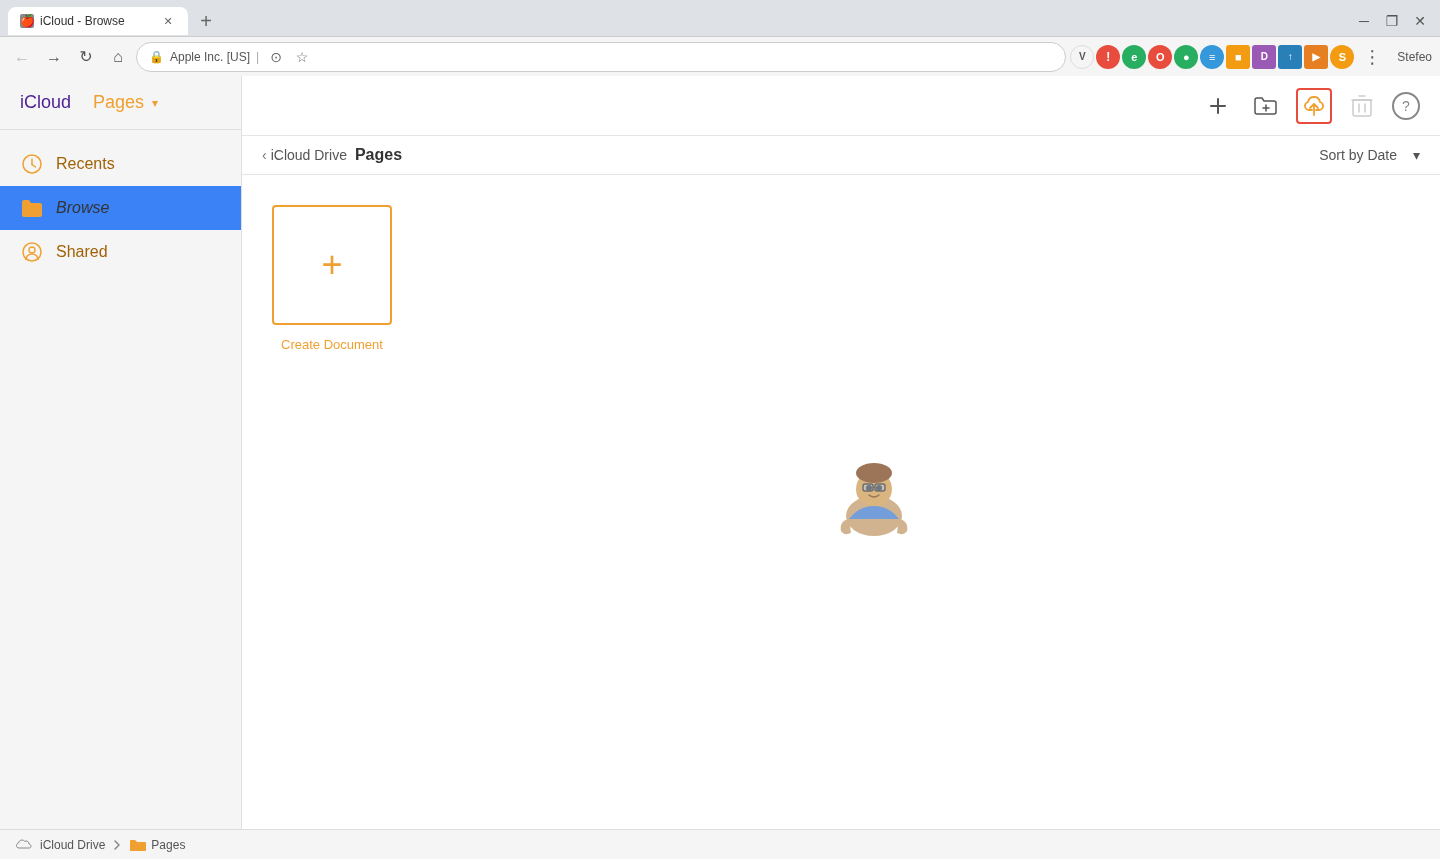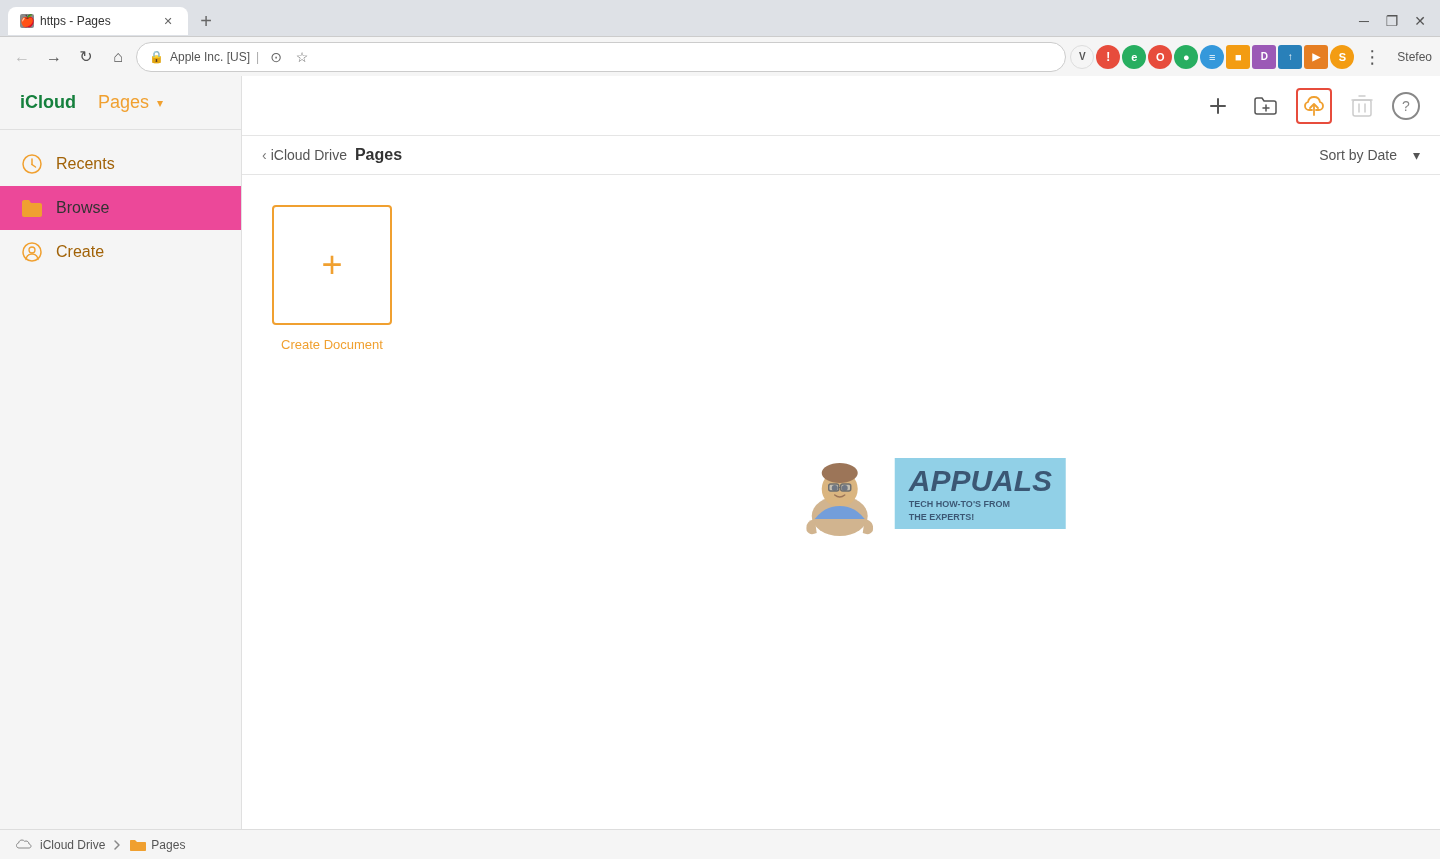--- a/index.html
+++ b/index.html
@@ -30,26 +30,26 @@
     
     .ext-icons { display: flex; gap: 2px; align-items: center; }
     .ext-icon { width: 24px; height: 24px; border-radius: 50%; display: flex; align-items: center; justify-content: center; font-size: 12px; font-weight: bold; cursor: pointer; }
 
     
     .app-container { display: flex; width: 100%; height: calc(859px - 76px - 30px); background: white; }
 
     
     .sidebar { width: 242px; background: #f5f5f5; border-right: 1px solid #e0e0e0; padding: 0; flex-shrink: 0; display: flex; flex-direction: column; }
     .app-header { padding: 16px 20px; display: flex; align-items: center; gap: 8px; border-bottom: 1px solid #e0e0e0; }
-    .icloud-logo { font-size: 18px; font-weight: 700; color: #15803d; }
+    .icloud-logo { font-size: 18px; font-weight: 400; color: #4c1d95; }
     .app-name { font-size: 18px; font-weight: 500; color: #f0a030; }
     .app-dropdown { font-size: 12px; color: #f0a030; cursor: pointer; }
     .nav-items { padding: 12px 0; }
     .nav-item { display: flex; align-items: center; gap: 12px; padding: 10px 20px; cursor: pointer; border-radius: 0; }
-    .nav-item.active { background: #ec4899; }
+    .nav-item.active { background: #3b82f6; font-style: italic; }
     .nav-item-icon { width: 24px; height: 24px; display: flex; align-items: center; justify-content: center; color: #f0a030; font-size: 18px; }
     .nav-item-label { font-size: 16px; color: #a16207; }
     .nav-item.active .nav-item-label { color: #333; }
 
     
     .main-content { flex: 1; display: flex; flex-direction: column; background: white; }
     .toolbar { display: flex; align-items: center; padding: 0 20px; height: 60px; border-bottom: 1px solid #e5e5e5; gap: 12px; }
     .toolbar-spacer { flex: 1; }
     .toolbar-btn { width: 36px; height: 36px; display: flex; align-items: center; justify-content: center; cursor: pointer; border-radius: 6px; color: #555; font-size: 20px; }
     .toolbar-btn.highlighted { border: 2px solid #e74c3c; border-radius: 4px; }
@@ -78,21 +78,21 @@
   </style>
 </head>
 <body>
 
 <div class="browser-chrome">
 
   <div class="title-bar">
     <div class="tab-bar">
       <div class="tab">
         <span class="tab-favicon">🍎</span>
-        <span class="tab-title">https - Pages</span>
+        <span class="tab-title">iCloud - Browse</span>
         <span class="tab-close">✕</span>
       </div>
       <div class="new-tab-btn" style="font-size:20px; color:#666; padding: 0 6px;">+</div>
     </div>
     <div class="window-controls">
       <div class="win-btn">─</div>
       <div class="win-btn">❐</div>
       <div class="win-btn">✕</div>
     </div>
   </div>
@@ -158,21 +158,21 @@
         <span class="nav-item-label">Browse</span>
       </div>
       <div class="nav-item">
         <div class="nav-item-icon">
           <svg width="22" height="22" viewBox="0 0 22 22" fill="none" xmlns="http://www.w3.org/2000/svg">
             <circle cx="11" cy="11" r="9" stroke="#f0a030" stroke-width="1.5"></circle>
             <circle cx="11" cy="9" r="3" stroke="#f0a030" stroke-width="1.3"></circle>
             <path d="M5 18.5C5.5 15 8 13 11 13C14 13 16.5 15 17 18.5" stroke="#f0a030" stroke-width="1.3" stroke-linecap="round"></path>
           </svg>
         </div>
-        <span class="nav-item-label">Create</span>
+        <span class="nav-item-label">Shared</span>
       </div>
     </div>
   </div>
 
   <div class="main-content">
 
     <div class="toolbar">
       <div class="toolbar-spacer"></div>
 
       <div class="toolbar-btn" title="New Document">
@@ -254,24 +254,20 @@
               <rect x="56" y="33" width="10" height="7" rx="2" stroke="#555" stroke-width="1.5" fill="rgba(150,200,255,0.4)"></rect>
               <line x1="54" y1="36.5" x2="56" y2="36.5" stroke="#555" stroke-width="1.2"></line>
 
               <path d="M50 44 Q55 48 60 44" stroke="#8b5e3c" stroke-width="1.5" fill="none" stroke-linecap="round"></path>
 
               <path d="M30 68 Q40 55 55 55 Q70 55 80 68" fill="#5b8ed4" stroke="none"></path>
 
               <path d="M30 68 Q20 70 22 80 Q25 85 32 82" fill="#c9a87c"></path>
               <path d="M80 68 Q90 70 88 80 Q85 85 78 82" fill="#c9a87c"></path>
             </svg>
-          </div>
-          <div style="display:flex; flex-direction:column; background:#7ec8e3; padding:6px 14px;">
-            <span style="font-size:30px; font-weight:900; color:#1a3a5c; font-style:italic; font-family:Arial Black, sans-serif;">APPUALS</span>
-            <span style="font-size:9px; color:#1a3a5c; font-weight:bold; line-height:1.4;">TECH HOW-TO'S FROM<br>THE EXPERTS!</span>
           </div>
         </div>
       </div>
     </div>
   </div>
 </div>
 
 <div class="status-bar">
   <svg width="16" height="14" viewBox="0 0 16 14">
     <path d="M13 10H3C1.5 10 0.5 9 0.5 7.5C0.5 6.2 1.4 5.2 2.6 5C2.8 3.3 4.2 2 6 2C7.1 2 8 2.5 8.6 3.3C9 3.1 9.5 3 10 3C11.7 3 13 4.3 13 6C14.1 6.2 15 7.1 15 8.2C15 9.2 14.1 10 13 10Z" stroke="#888" stroke-width="1" fill="none"></path>

